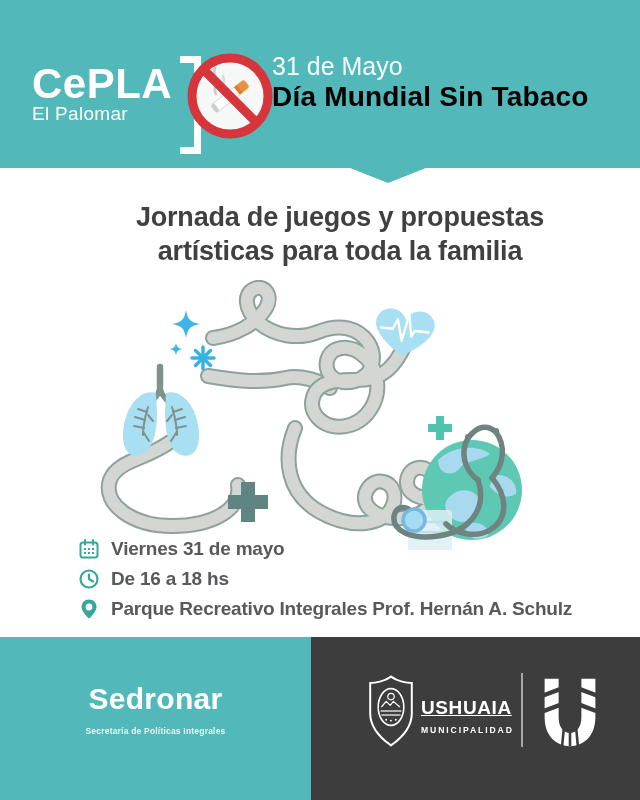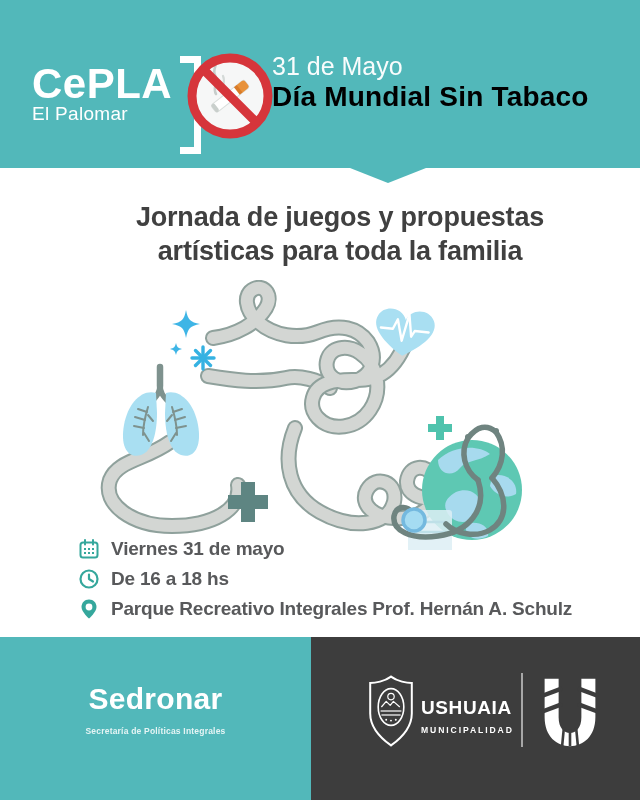--- a/index.html
+++ b/index.html
@@ -36,21 +36,21 @@
   .detail-text{color:#58595B;font-size:19px;font-weight:600;letter-spacing:-.2px;white-space:nowrap;}
   
   .footer{position:absolute;left:0;top:637px;width:640px;height:163px;}
   .footer-left{position:absolute;left:0;top:0;width:311px;height:163px;background:#52B8BA;text-align:center;color:#fff;}
   .sedronar-name{margin-top:45px;font-size:30px;font-weight:700;letter-spacing:.3px;}
   .sedronar-sub1{font-size:8.5px;font-weight:700;letter-spacing:.2px;opacity:.85;margin-top:10px;}
   .sedronar-sub2{font-size:8px;font-weight:400;letter-spacing:.2px;opacity:.8;margin-top:1px;}
   .footer-right{position:absolute;left:311px;top:0;width:329px;height:163px;background:#3D3D3D;}
   .shield{position:absolute;left:56px;top:38px;}
   .ush-text{position:absolute;left:110px;top:60px;color:#fff;}
-  .ush-name{font-size:19px;font-weight:700;letter-spacing:.6px;}
+  .ush-name{font-size:19px;font-weight:700;letter-spacing:.6px;text-decoration:underline;}
   .ush-sub{font-size:8.6px;font-weight:700;letter-spacing:1.9px;margin-top:6px;}
   .ush-divider{position:absolute;left:210px;top:36px;width:1.5px;height:74px;background:rgba(255,255,255,.55);}
   .u-logo{position:absolute;left:228px;top:40px;}
 </style>
 </head>
 <body>
 
 <div class="poster">
 
   <div class="header">

